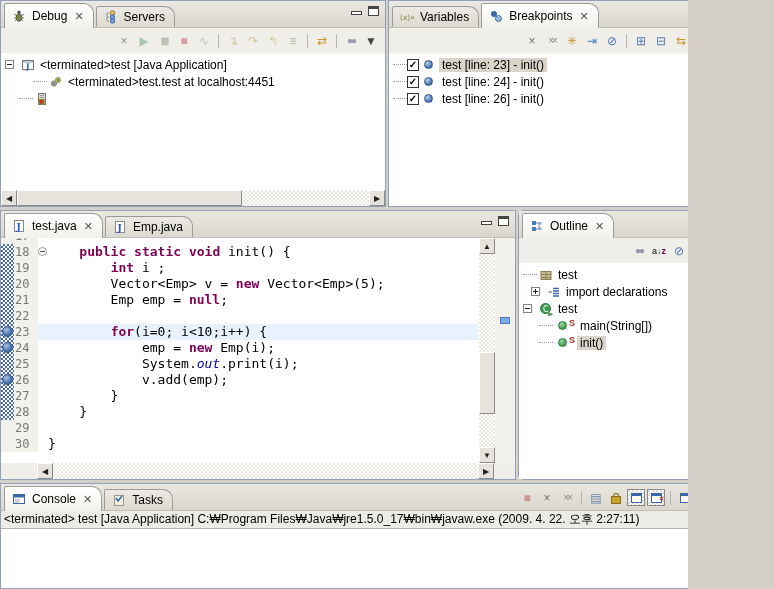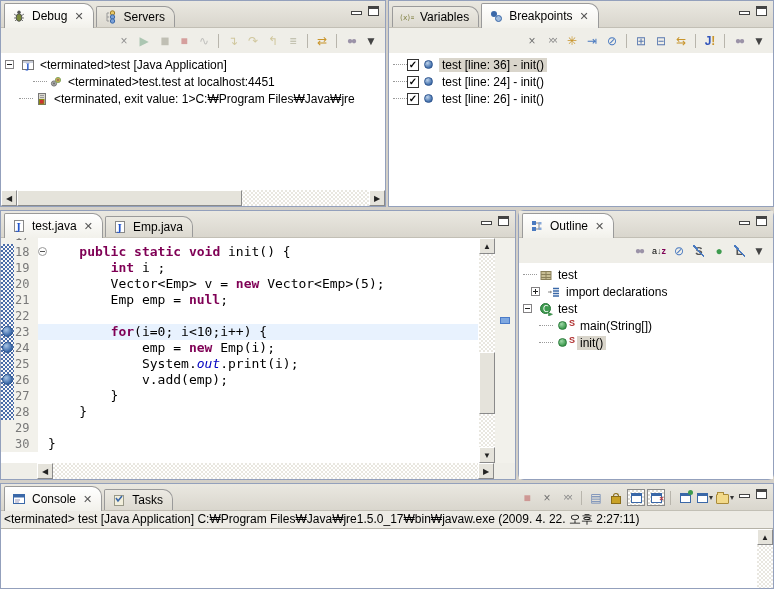--- a/index.html
+++ b/index.html
@@ -1,16 +1,16 @@
 <!DOCTYPE html>
 <html><head>
 <meta charset="utf-8">
 <style>
   html,body{margin:0;padding:0;background:#D4D0C8;}
-  #root{position:relative;width:774px;height:589px;background:#D4D0C8;
+  #root{position:relative;width:688px;height:589px;background:#D4D0C8;
         font-family:"Liberation Sans",sans-serif;font-size:12px;color:#000;overflow:hidden;}
   .panel{position:absolute;box-sizing:border-box;border:1px solid #93A0BC;background:#EFEEE8;
          display:flex;flex-direction:column;}
   
   .tabrow{height:26px;display:flex;align-items:flex-end;background:linear-gradient(#EAE8E1,#D9D6CD);
           padding-left:3px;border-bottom:1px solid #C2BFB5;flex:none;}
   .tabs{display:flex;align-items:flex-end;}
   .tab{box-sizing:border-box;height:21px;display:flex;align-items:center;gap:4px;padding:0 9px 0 5px;
        margin-right:2px;border:1px solid #9a9a9a;border-bottom:none;border-radius:2px 10px 0 0;
        background:linear-gradient(#ECEAE3,#DCD9D0);white-space:nowrap;cursor:default;}
@@ -196,21 +196,20 @@
         </div>
         <div class="trow" style="padding-left: 18px;">
           <span class="guide"></span>
           <span class="ic">
             <svg width="14" height="14" viewBox="0 0 14 14">
               <rect x="3.5" y="1.5" width="7" height="11" fill="#DCD9D0" stroke="#777"></rect>
               <path d="M5 3.5h4M5 5.5h4" stroke="#999"></path>
               <rect x="4.5" y="7.5" width="4.5" height="4.5" fill="#CC3333" stroke="#881"></rect>
             </svg>
           </span>
-          <span class="lbl">&lt;terminated, exit value: 1&gt;C:₩Program Files₩Java₩jre</span>
         </div>
       </div>
     <div class="hscroll">
       <div class="sbtn" style="width:16px;">◀</div>
       <div class="sb" style="flex:1;position:relative;">
         <div class="sthumb" style="position:absolute;left:0;top:0;bottom:0;width:225px;"></div>
       </div>
       <div class="sbtn" style="width:16px;">▶</div>
     </div>
   </div>
@@ -279,21 +278,21 @@
         </span>
         <span class="ic">
           <span class="g" style="color:#444">▼</span>
         </span>
       </div>
     <div class="content treepad">
         <div class="trow sel">
           <span class="guide"></span>
           <span class="cbx">✓</span>
           <span class="sphere"></span>
-          <span class="lbl">test [line: 36] - init()</span>
+          <span class="lbl">test [line: 23] - init()</span>
         </div>
         <div class="trow">
           <span class="guide"></span>
           <span class="cbx">✓</span>
           <span class="sphere"></span>
           <span class="lbl">test [line: 24] - init()</span>
         </div>
         <div class="trow">
           <span class="guide"></span>
           <span class="cbx">✓</span>

